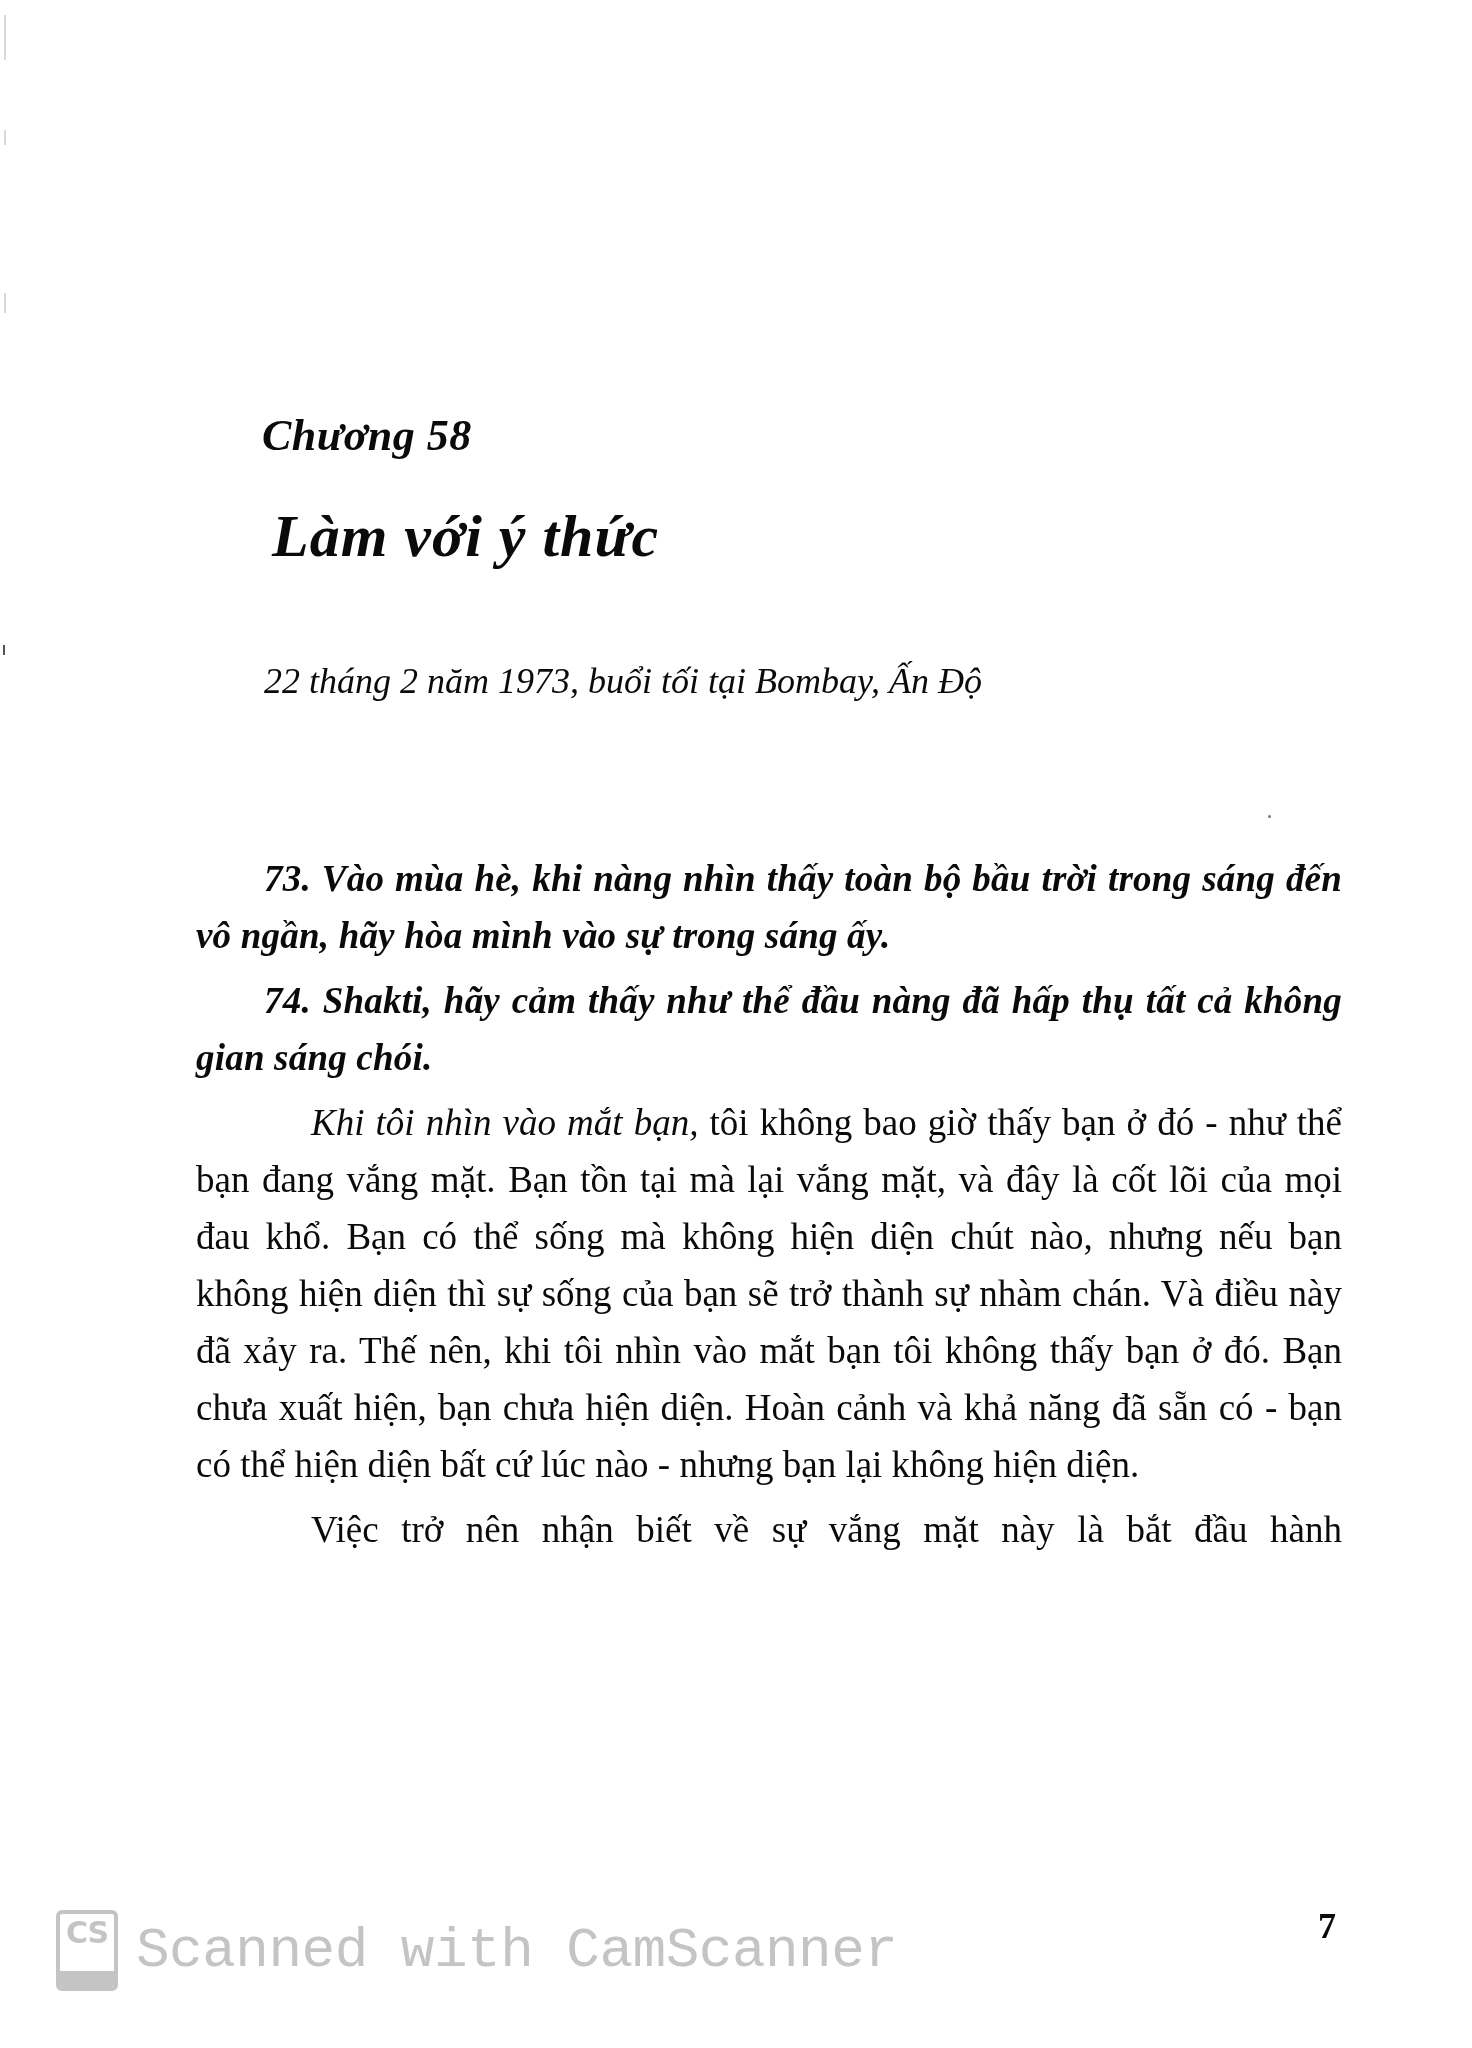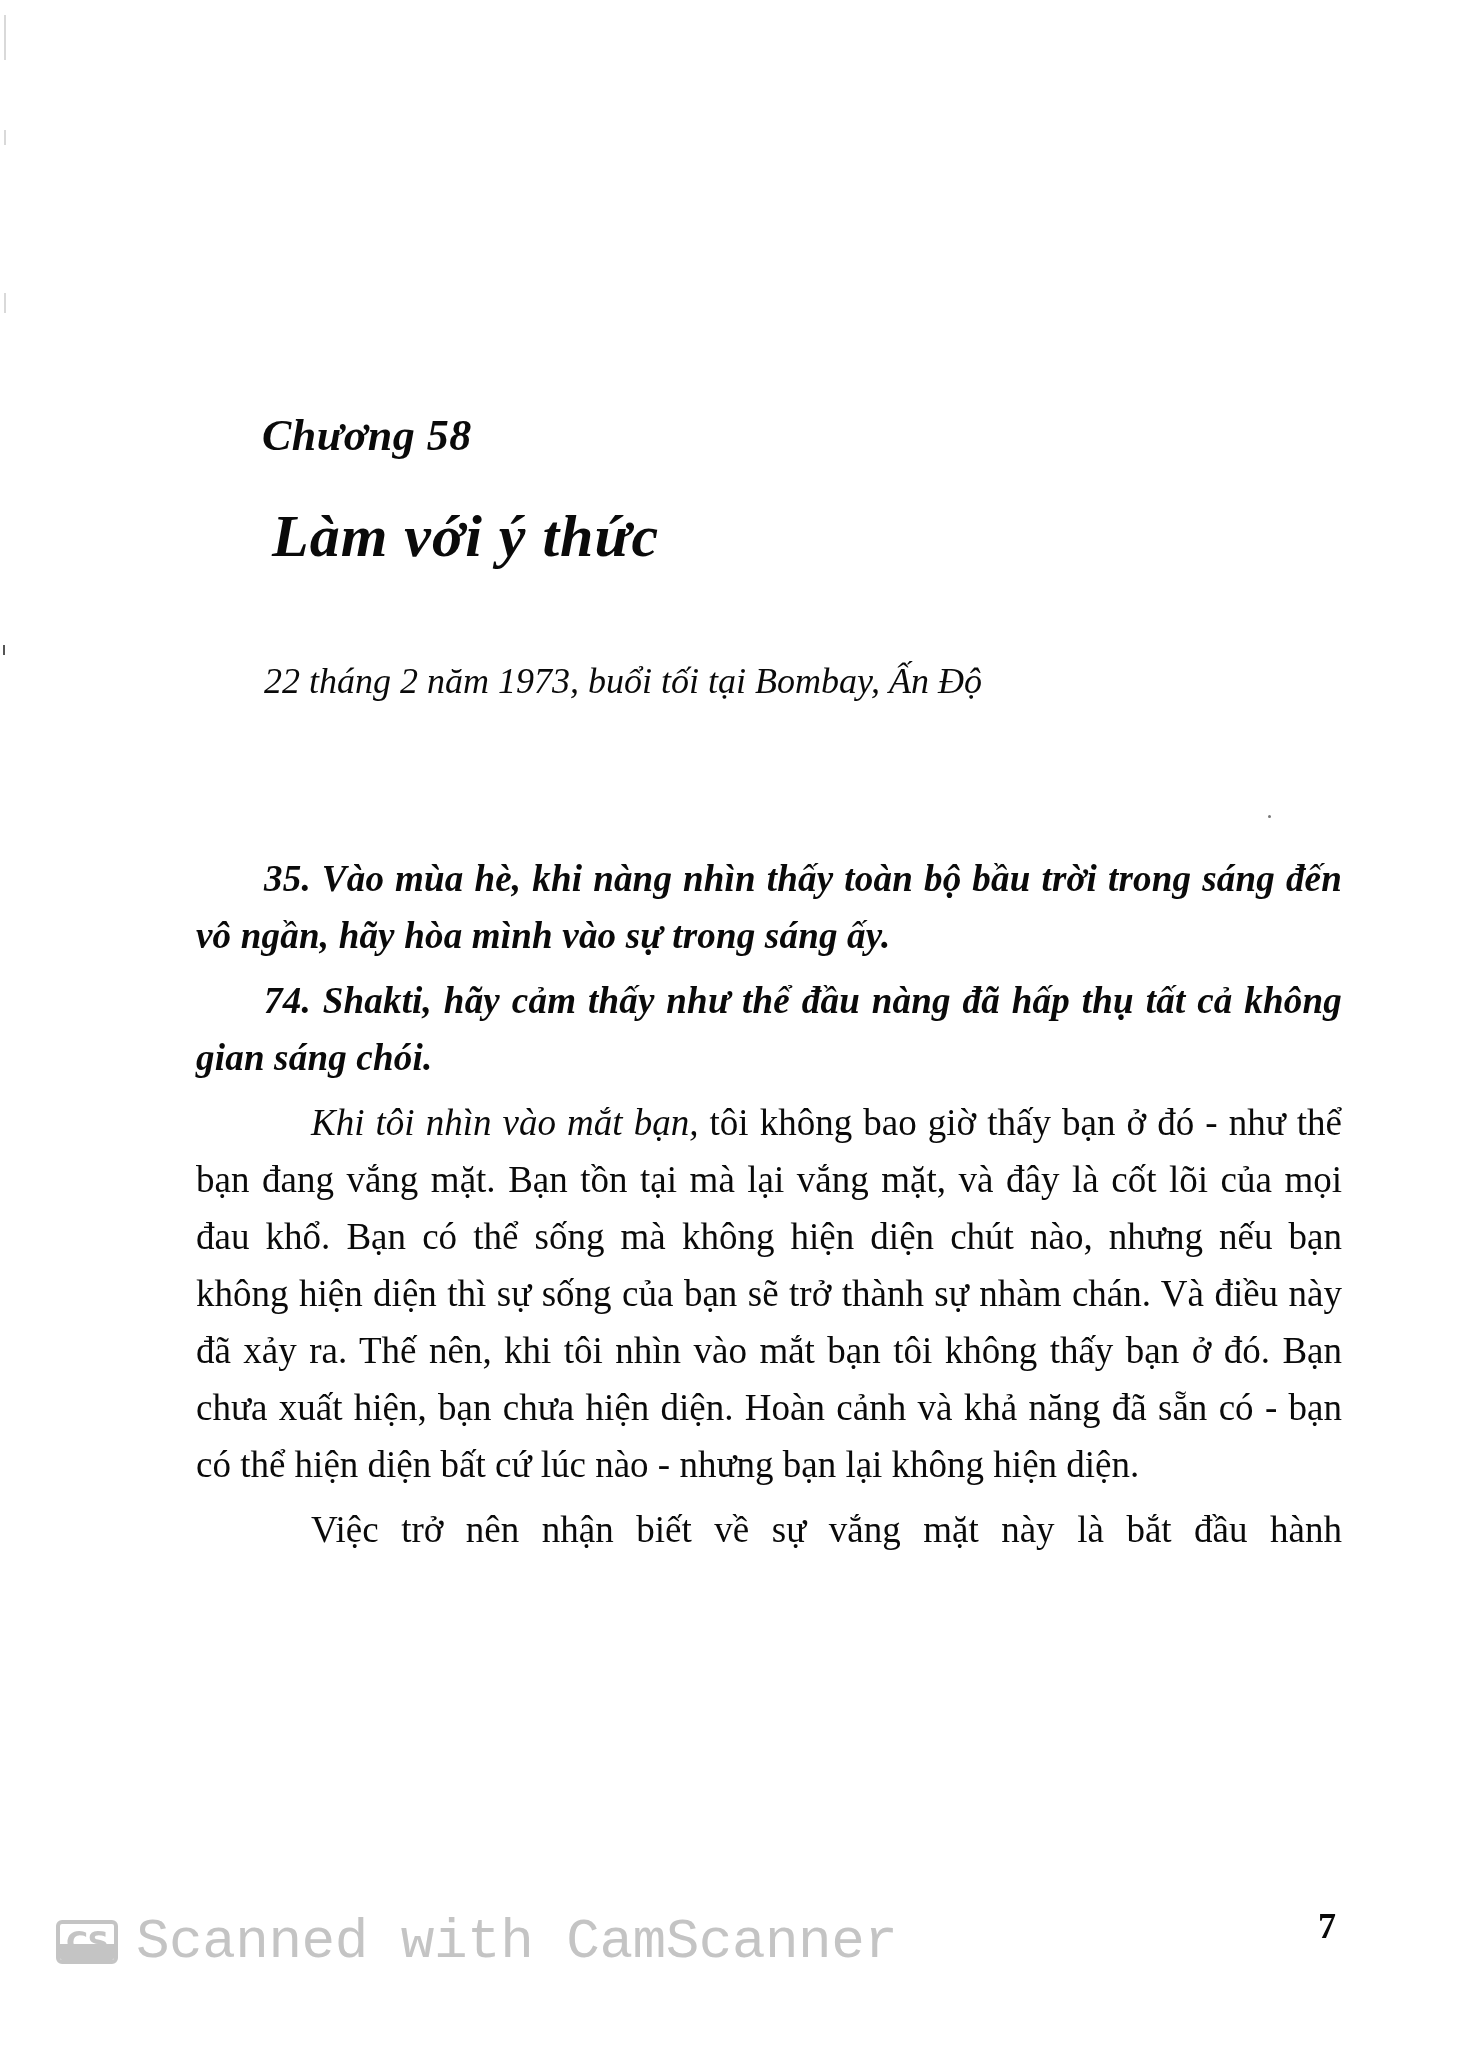--- a/index.html
+++ b/index.html
@@ -99,21 +99,21 @@
     left: 56px;
     top: 1910px;
     display: flex;
     align-items: center;
     gap: 18px;
     color: #c4c4c4;
     font-family: "DejaVu Sans", "Liberation Sans", sans-serif;
   }
   .cs-logo {
     width: 62px;
-    height: 44px;
+    height: 81px;
     border: 4px solid #c4c4c4;
     border-radius: 6px;
     box-sizing: border-box;
     position: relative;
     display: flex;
     align-items: flex-start;
     justify-content: center;
     overflow: hidden;
   }
   .cs-logo-text {
@@ -146,21 +146,21 @@
 <div class="scan-mark" style="left:4px; top:293px; height:20px;"></div>
 <div class="scan-mark" style="left:3px; top:645px; height:10px; background:#555;"></div>
 
 <h2 class="chapter-label">Chương 58</h2>
 <h1 class="chapter-title">Làm với ý thức</h1>
 <p class="chapter-date">22 tháng 2 năm 1973, buổi tối tại Bombay, Ấn Độ</p>
 
 <div class="dot"></div>
 
 <div class="content">
-  <p class="para verse">35. Vào mùa hè, khi nàng nhìn thấy toàn bộ bầu trời trong sáng đến vô ngần, hãy hòa mình vào sự trong sáng ấy.</p>
+  <p class="para verse">73. Vào mùa hè, khi nàng nhìn thấy toàn bộ bầu trời trong sáng đến vô ngần, hãy hòa mình vào sự trong sáng ấy.</p>
   <p class="para verse">74. Shakti, hãy cảm thấy như thể đầu nàng đã hấp thụ tất cả không gian sáng chói.</p>
 
   <p class="para body-para"><span class="italic-lead">Khi tôi nhìn vào mắt bạn,</span><span> tôi không bao giờ thấy bạn ở đó - như thể bạn đang vắng mặt. Bạn tồn tại mà lại vắng mặt, và đây là cốt lõi của mọi đau khổ. Bạn có thể sống mà không hiện diện chút nào, nhưng nếu bạn không hiện diện thì sự sống của bạn sẽ trở thành sự nhàm chán. Và điều này đã xảy ra. Thế nên, khi tôi nhìn vào mắt bạn tôi không thấy bạn ở đó. Bạn chưa xuất hiện, bạn chưa hiện diện. Hoàn cảnh và khả năng đã sẵn có - bạn có thể hiện diện bất cứ lúc nào - nhưng bạn lại không hiện diện.</span></p>
 
   <p class="para body-para" style="text-align-last:justify;"><span class="italic-lead"></span><span>Việc trở nên nhận biết về sự vắng mặt này là bắt đầu hành</span></p>
 </div>
 
 <div class="watermark">
   <div class="cs-logo">
     <span class="cs-logo-text">CS</span>

